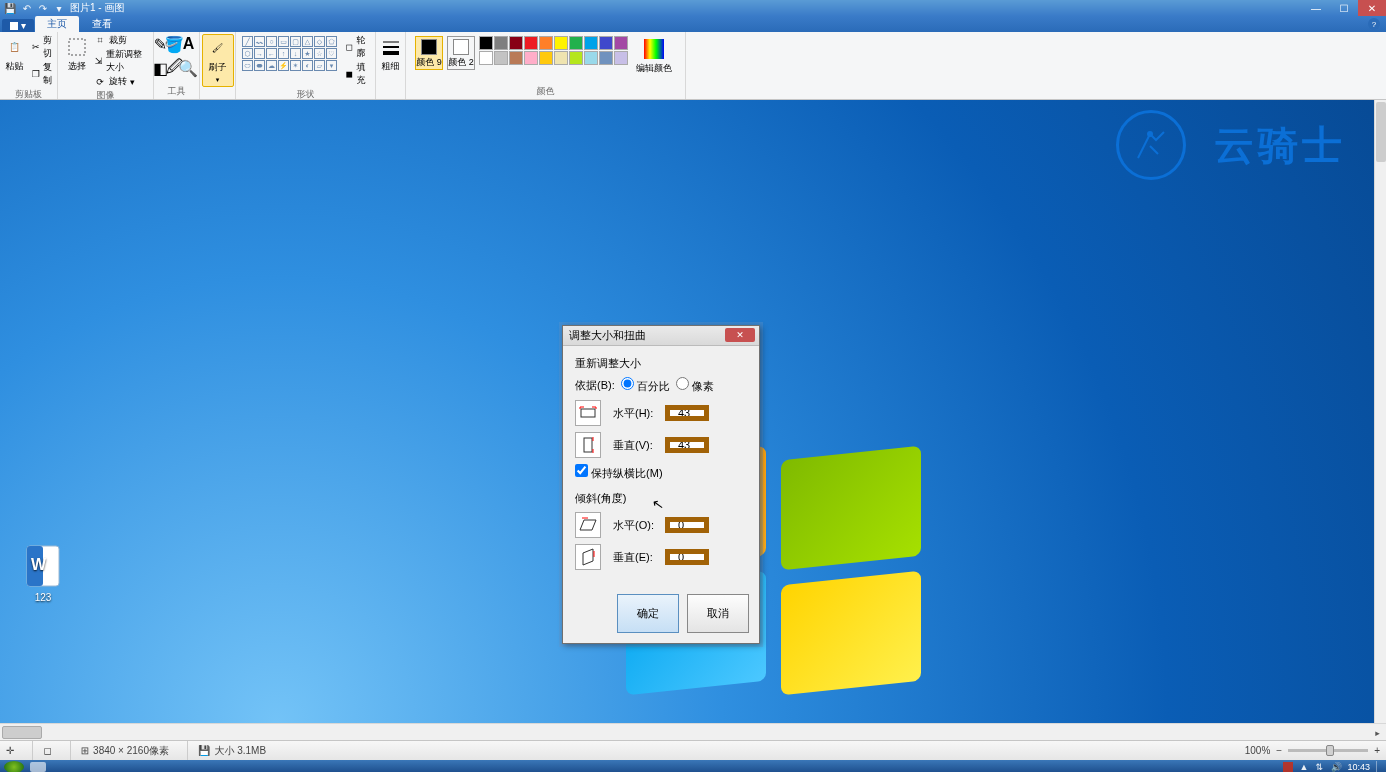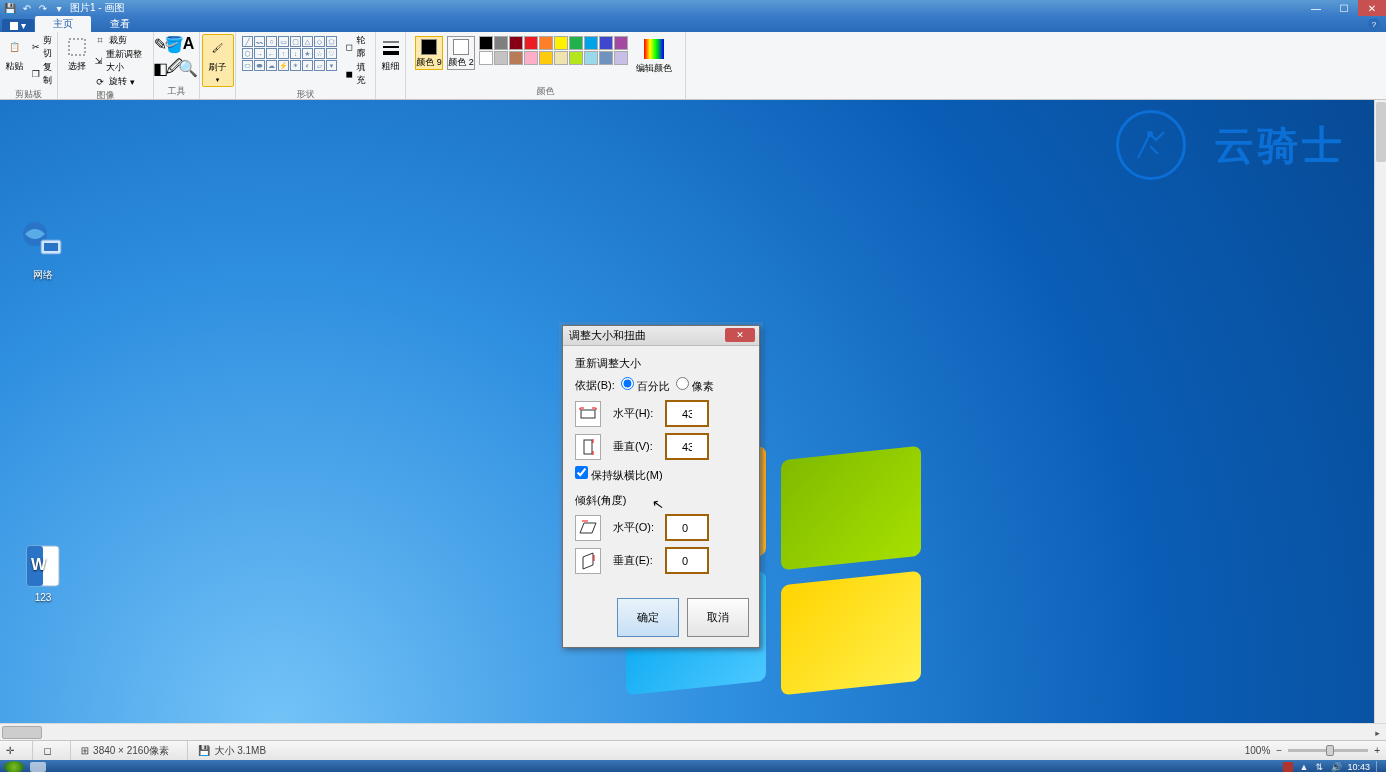--- a/index.html
+++ b/index.html
@@ -10,21 +10,21 @@
 .titlebar .qat { display: flex; align-items: center; gap: 2px; padding-left: 4px; }
 .titlebar .qat .qbtn { width: 14px; height: 12px; display: flex; align-items: center; justify-content: center; opacity: .9; }
 .titlebar .title { position: absolute; left: 70px; }
 .titlebar .winctrl { position: absolute; right: 0; display: flex; }
 .titlebar .winctrl div { width: 28px; height: 16px; display: flex; align-items: center; justify-content: center; font-size: 10px; }
 .titlebar .winctrl .close { background: #c75050; }
 
 
 .tabstrip { height: 16px; background: linear-gradient(to bottom, #3a7bc8, #2a6bb8); display: flex; align-items: flex-end; padding-left: 2px; }
 .tabstrip .filebtn { background: #1e5aa8; color: #fff; font-size: 10px; padding: 1px 8px; border-radius: 2px 2px 0 0; display: flex; align-items: center; gap: 3px; }
-.tabstrip .tab { background: #f5f6f7; font-size: 10px; padding: 1px 18px; border-radius: 2px 2px 0 0; margin-left: 1px; color: #1e5aa8; }
+.tabstrip .tab { background: #f5f6f7; font-size: 10px; padding: 1px 12px; border-radius: 2px 2px 0 0; margin-left: 1px; color: #1e5aa8; }
 .tabstrip .tab.inactive { background: transparent; color: #fff; }
 .help-icon { position: absolute; right: 6px; top: 18px; width: 12px; height: 12px; border-radius: 50%; background: #2a6bb8; color: #fff; font-size: 8px; display: flex; align-items: center; justify-content: center; }
 
 
 .ribbon { height: 68px; background: #f5f6f7; border-bottom: 1px solid #c5c5c5; display: flex; position: relative; }
 .group { border-right: 1px solid #d8d8d8; padding: 2px 4px 0 4px; display: flex; flex-direction: column; align-items: center; }
 .group-body { flex: 1; display: flex; align-items: flex-start; }
 .group-label { font-size: 9px; color: #6a6a6a; text-align: center; padding: 1px 0; }
 .bigbtn { display: flex; flex-direction: column; align-items: center; font-size: 9px; padding: 2px 4px; gap: 2px; }
 .bigbtn .ic { width: 22px; height: 22px; display: flex; align-items: center; justify-content: center; }
@@ -66,21 +66,21 @@
 .brand .circ { width:70px; height:70px; border:3px solid #0b6fd6; border-radius:50%; display:flex; align-items:center; justify-content:center; }
 
 
 .dialog { position: absolute; left: 562px; top: 225px; width: 198px; background: #f0f0f0; border: 1px solid #707070; box-shadow: 2px 2px 6px rgba(0,0,0,.35), 0 0 0 3px rgba(100,150,200,.35); font-size: 11px; }
 .dialog .dtitle { height: 20px; background: linear-gradient(to bottom,#eaeaea,#d9d9d9); display:flex; align-items:center; padding:0 6px; border-bottom:1px solid #bbb; position:relative;}
 .dialog .dclose { position:absolute; right:4px; top:2px; width:30px; height:14px; background:#c75050; border-radius:2px; color:#fff; display:flex; align-items:center; justify-content:center; font-size:9px;}
 .dialog .dbody { padding: 10px 12px 6px; }
 .dialog .section { margin-bottom: 10px; }
 .dialog .row { display:flex; align-items:center; gap:6px; margin:6px 0; }
 .dialog .row .lbl { width: 46px; text-align:left; }
-.dialog input[type=text] { width: 44px; height:27px; border:2px solid #a16207; padding:0 15px; font-size:11px; }
+.dialog input[type=text] { width: 44px; height:16px; border:5px solid #a16207; padding:0 8px; font-size:11px; }
 .dialog .icobox { width:26px; height:26px; border:1px solid #aaa; background:#fff; display:flex; align-items:center; justify-content:center; margin-right:6px;}
 .dialog .btns { display:flex; justify-content:flex-end; gap:8px; padding:8px 10px 10px; }
 .dialog button { width:62px; height:39px; font-size:11px; border:1px solid #888; background:linear-gradient(to bottom,#fdfdfd,#e4e4e4); }
 .dialog button.primary { background:linear-gradient(to bottom,#eaf3fb,#c6dff5); border:1px solid #5a8fc0; }
 
 
 .cursor { position:absolute; left:652px; top:496px; font-size:14px; color:#000; pointer-events:none; z-index:1000; transform: rotate(-10deg);}
 
 
 .hscroll { height: 17px; background:#f0f0f0; border-top:1px solid #d8d8d8; position:relative;}
@@ -313,29 +313,20 @@
       </div>
     </div>
     <div class="group-label">颜色</div>
   </div>
 
 </div>
 
 <div class="canvas-wrap">
 
 
-  <div class="dicon" style="left:8px; top:118px">
-    <div class="glyph"><svg viewBox="0 0 48 48">
-          <circle cx="16" cy="16" r="12" fill="#2a74c8"></circle>
-          <path d="M6 16 Q16 6 26 16 Q16 26 6 16" fill="#5aace8"></path>
-          <rect x="22" y="22" width="20" height="14" rx="2" fill="#cfe6ff" stroke="#6aa0d8"></rect>
-          <rect x="25" y="25" width="14" height="8" fill="#2a74c8"></rect>
-        </svg></div>
-    <span>网络</span>
-  </div>
 
 
 
   <div class="dicon" style="left:8px; top:442px">
     <div class="glyph"><svg viewBox="0 0 48 48">
           <rect x="8" y="4" width="32" height="40" rx="3" fill="#fff" stroke="#9ab8d4"></rect>
           <rect x="8" y="4" width="16" height="40" rx="3" fill="#2a74c8"></rect>
           <text x="12" y="28" fill="#fff" font-size="16" font-weight="bold">W</text>
         </svg></div>
     <span>123</span>

